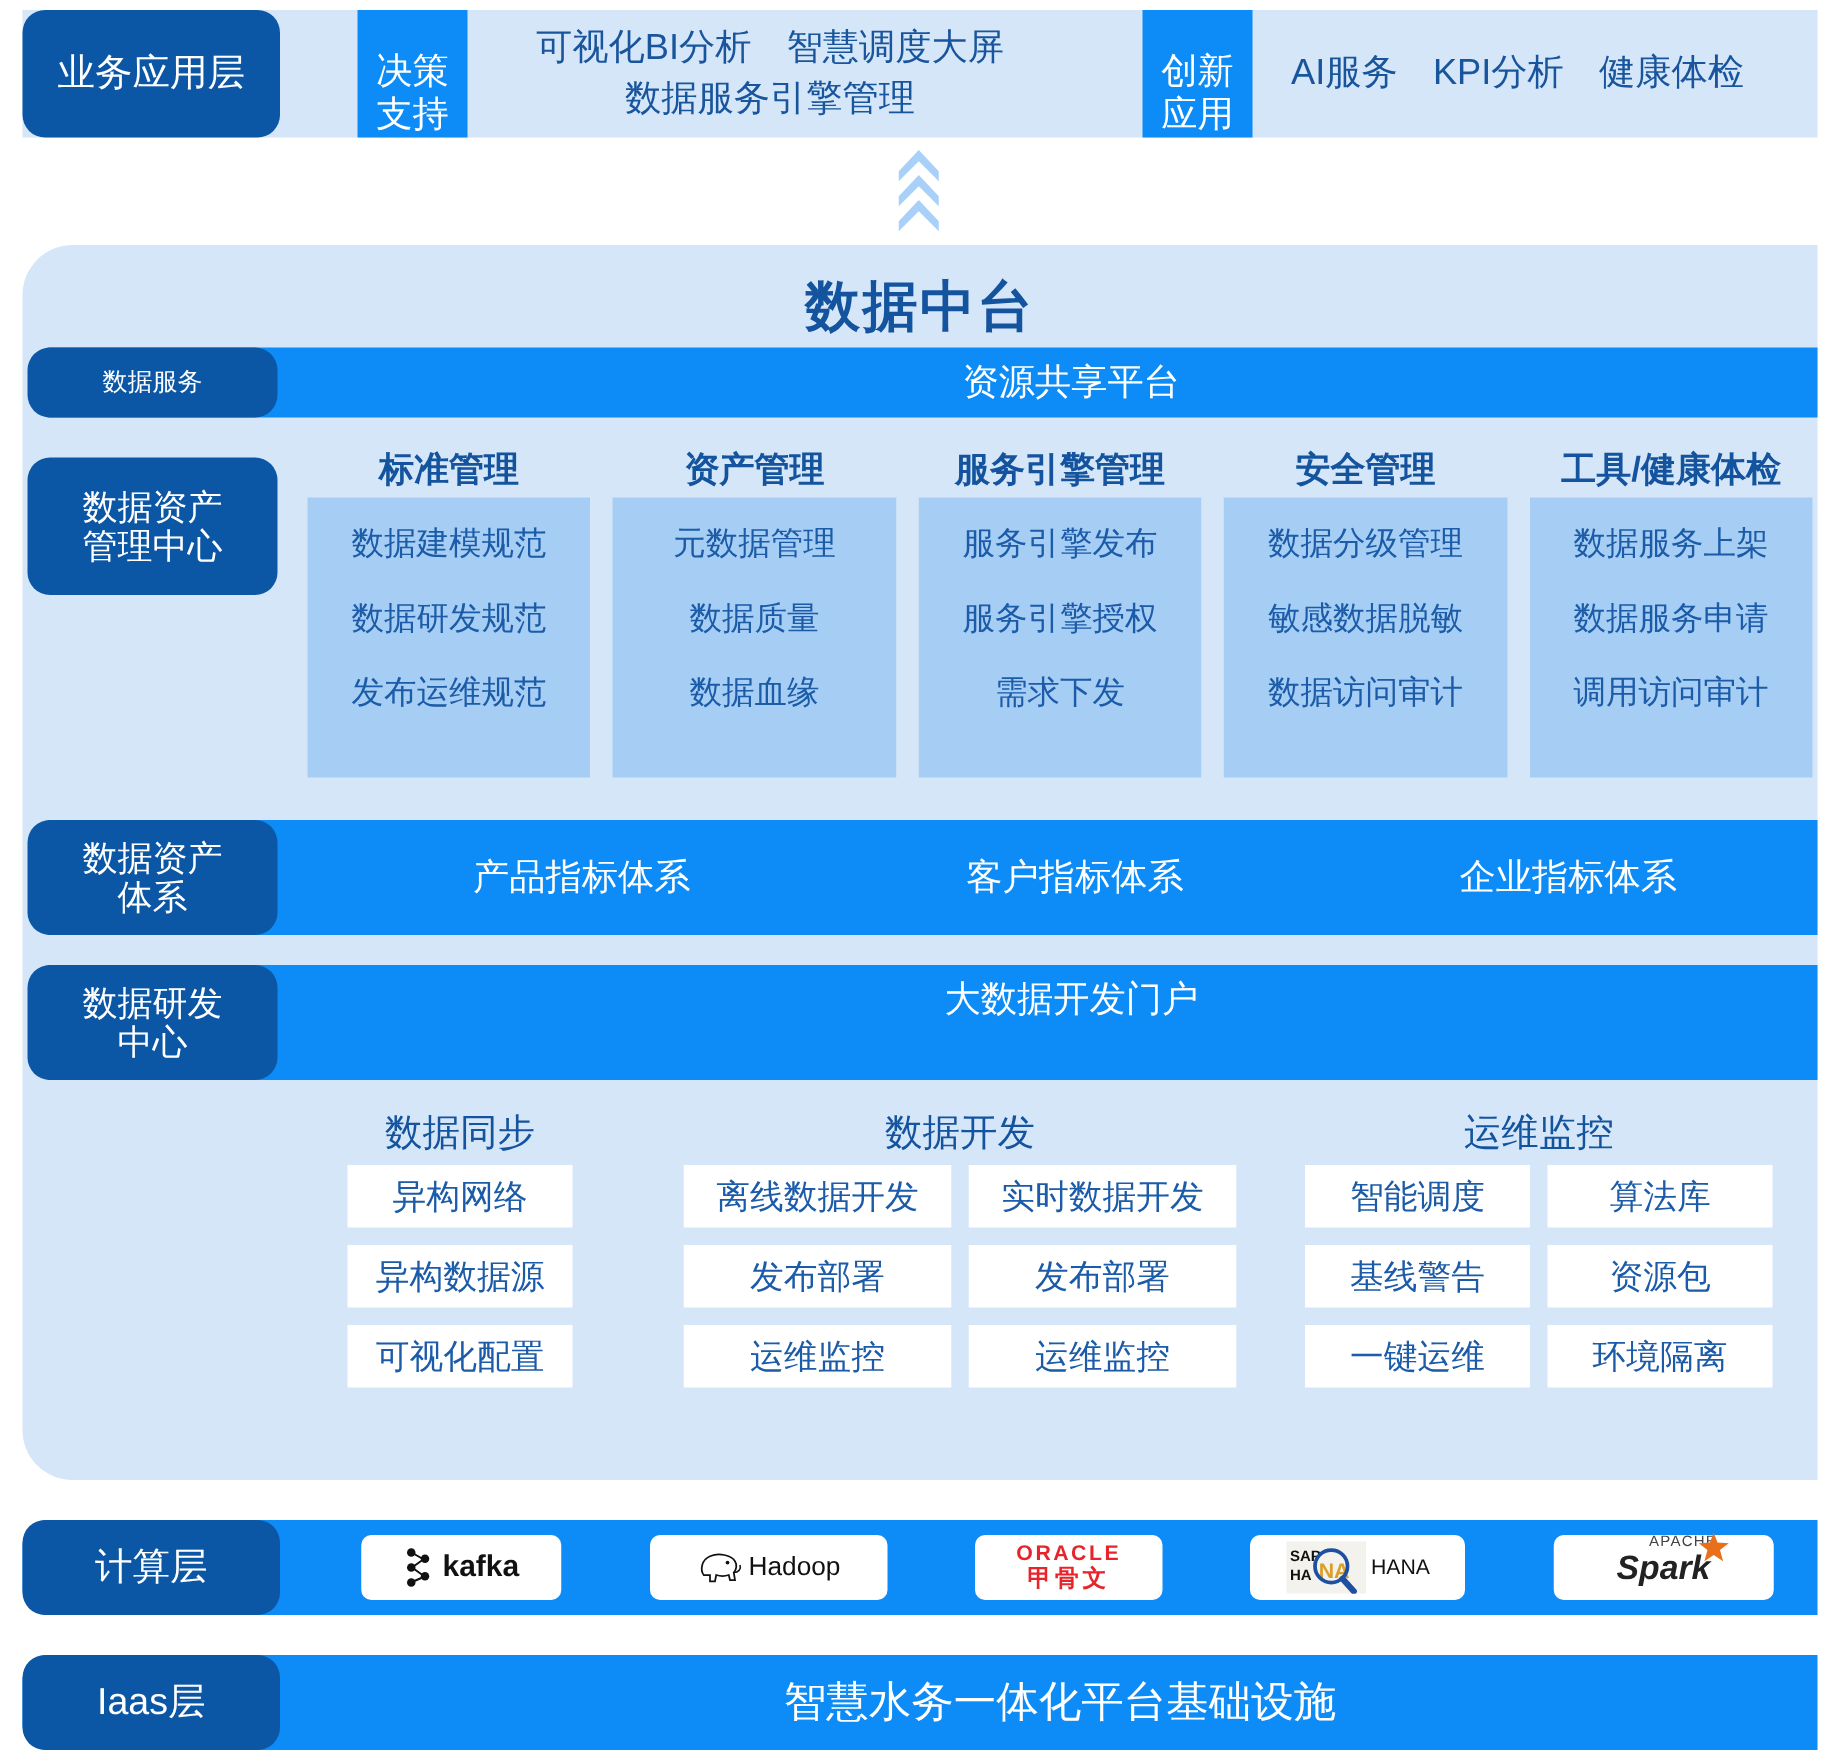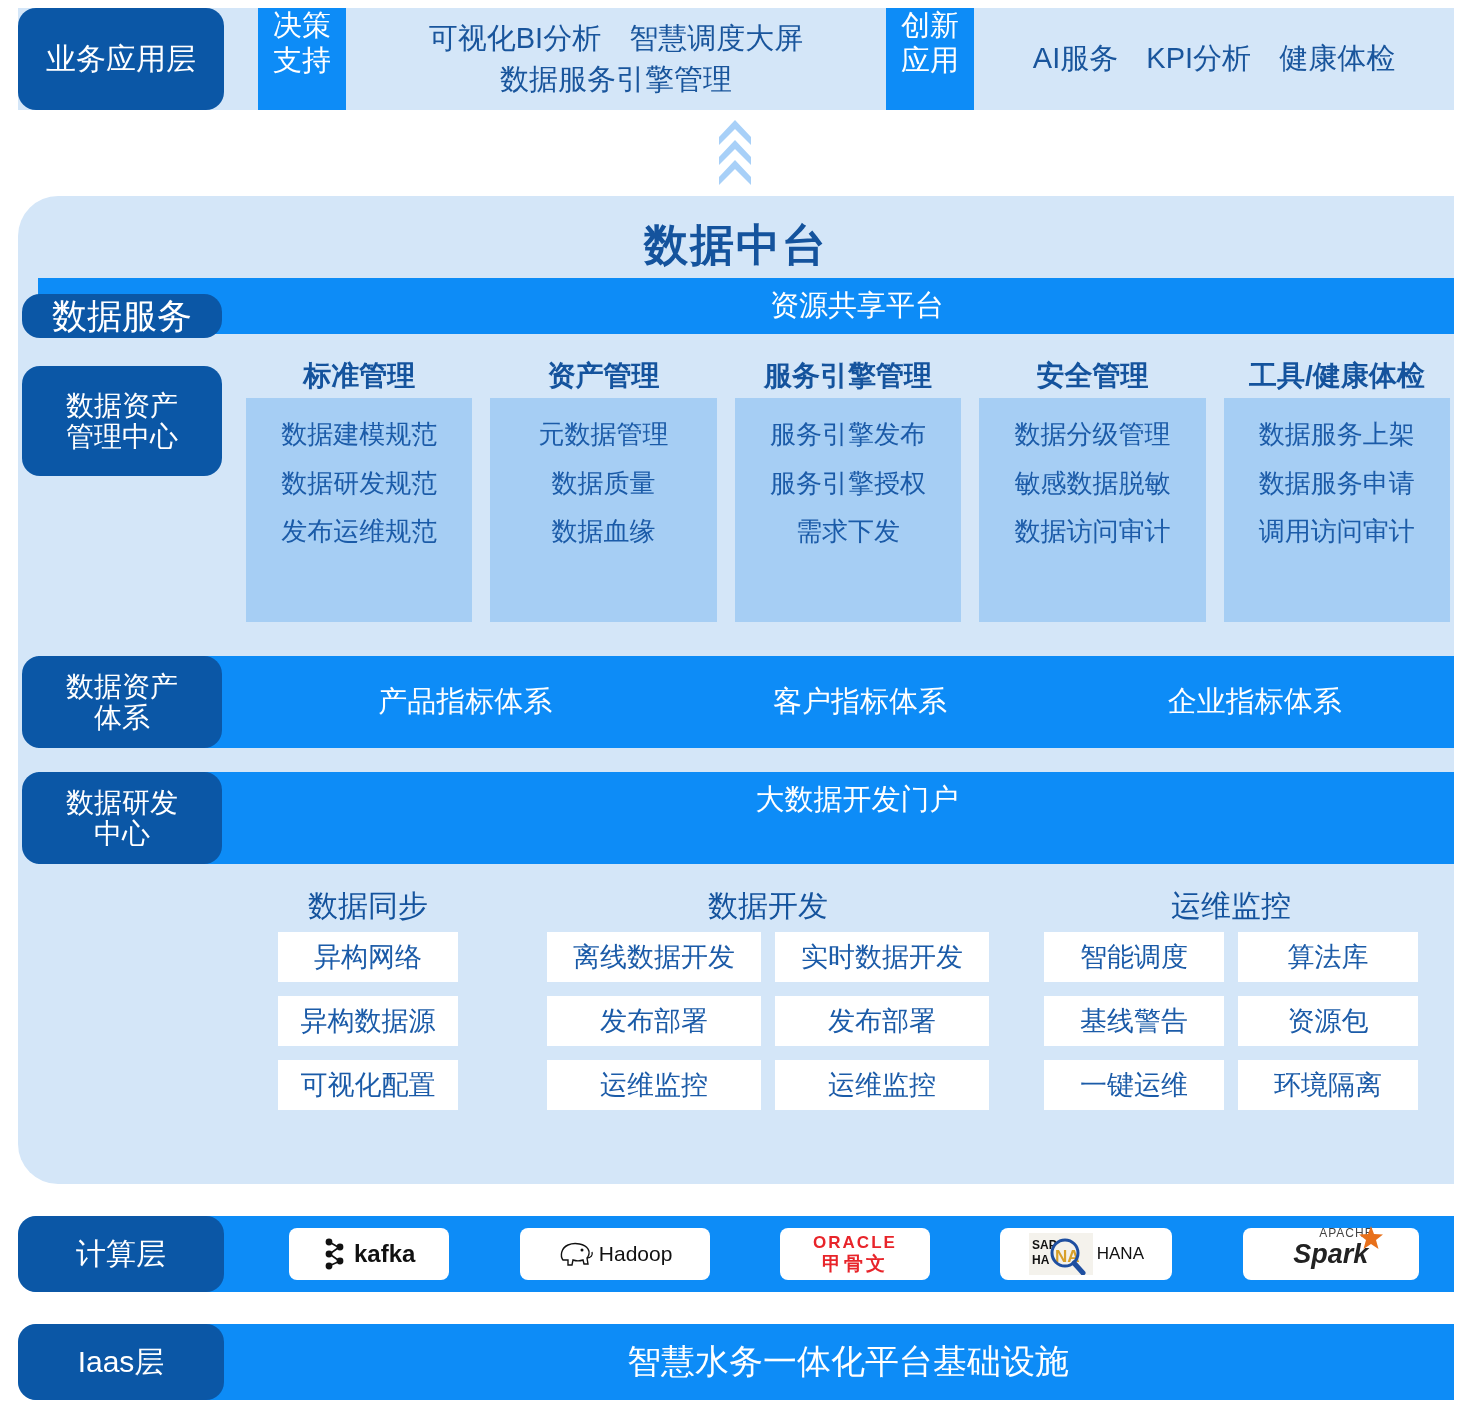--- a/index.html
+++ b/index.html
@@ -27,23 +27,24 @@
   
   .biz-row { position: absolute; left: 0; top: 8px; width: 1472px; height: 102px; }
   .biz-bg {
     position: absolute; left: 18px; top: 0; width: 1436px; height: 102px;
     background: #D4E6F8;
   }
   .biz-label { left: 18px; top: 0; width: 206px; height: 102px; font-size: 30px; }
   .biz-cat {
     position: absolute; top: 0; height: 102px;
     background: #0D8CF7; color: #ffffff;
-    display: flex; align-items: flex-start; justify-content: center;
+    display: flex; align-items: flex-end; justify-content: center;
     text-align: center; font-size: 29px; line-height: 1.2; font-weight: 500;
     z-index: 3;
+    margin-left: 28px;
   }
   .biz-cat-decision { left: 258px; width: 88px; }
   .biz-cat-innov    { left: 886px; width: 88px; }
   .biz-items {
     position: absolute; top: 0; height: 102px;
     display: flex; flex-direction: column; align-items: center; justify-content: center;
     color: #19559C; font-size: 29px; line-height: 1.42;
     z-index: 3;
   }
   .biz-items-decision { left: 346px; width: 540px; }
@@ -74,39 +75,39 @@
     margin-left: 16px;
   }
   .band-title {
     position: absolute; left: 206px; right: 0; top: 0; height: 56px;
     display: flex; align-items: center; justify-content: center;
     color: #ffffff; font-size: 29px; font-weight: 500;
   }
 
   
   .b-service { top: 82px; }
-  .lbl-service { left: 22px; top: 294px; width: 200px; height: 44px; font-size: 35px; }
+  .lbl-service { left: 22px; top: 278px; width: 200px; height: 56px; font-size: 20px; }
 
   
   .asset-zone { position: absolute; left: 0; top: 158px; width: 1436px; height: 284px; }
   .lbl-asset { left: 22px; top: 366px; width: 200px; height: 110px; font-size: 28px; }
   .cols {
     position: absolute; left: 228px; top: 0; width: 1204px; height: 284px;
     display: flex; gap: 18px;
   }
   .col { flex: 1; display: flex; flex-direction: column; align-items: center; }
   .col-head {
     color: #14539D; font-size: 28px; font-weight: 700;
     height: 44px; display: flex; align-items: center; white-space: nowrap;
   }
   .col-box {
     width: 100%; height: 224px;
     background: #A6CEF4;
     display: flex; flex-direction: column; align-items: center;
-    padding-top: 22px; gap: 20px;
+    padding-top: 22px; gap: 31px;
   }
   .col-item {
     color: #1B5BA8; font-size: 26px; white-space: nowrap; line-height: 1.1;
   }
 
   
   .b-index { top: 460px; height: 92px; }
   .lbl-index { left: 22px; top: 656px; width: 200px; height: 92px; font-size: 28px; }
   .index-items {
     position: absolute; left: 212px; right: 0; top: 0; height: 92px;

